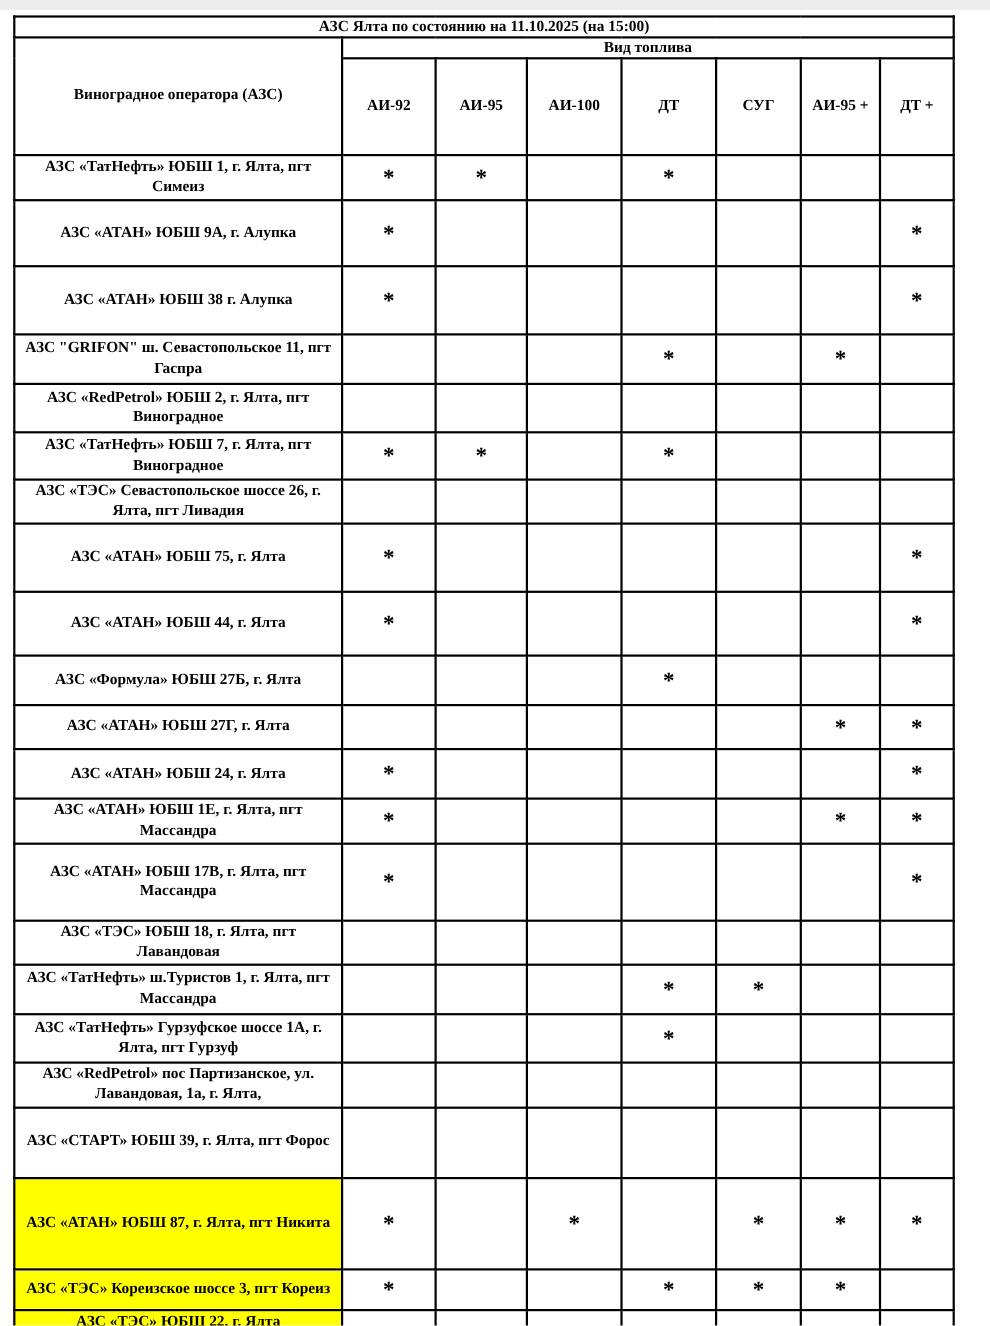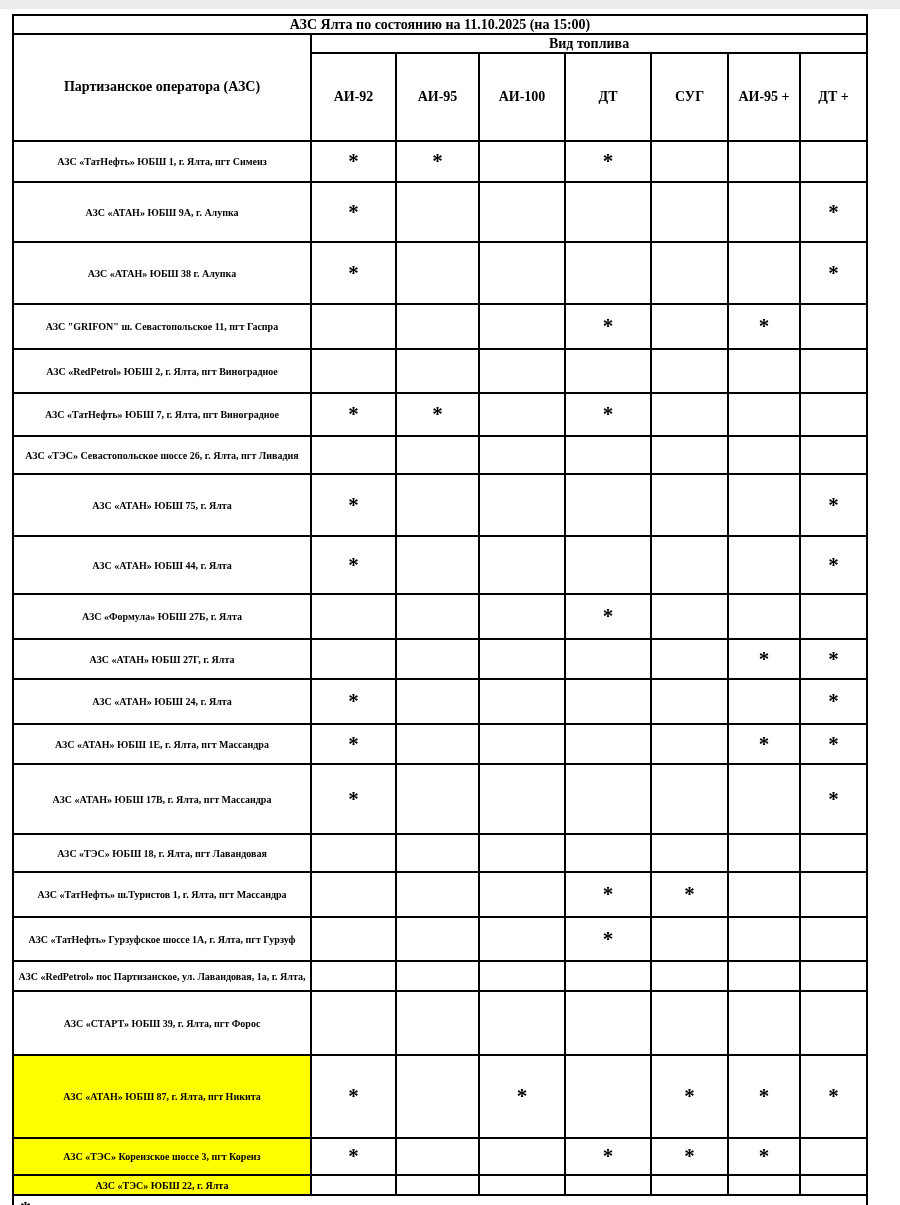--- a/index.html
+++ b/index.html
@@ -54,21 +54,21 @@
     font-size: 14px;
     line-height: 1.35;
   }
   .col-header-cell {
     font-weight: bold;
     font-size: 14px;
     height: 84px;
   }
   .name-cell {
     font-weight: bold;
-    font-size: 10px;
+    font-size: 14px;
     line-height: 1.3;
     padding: 1px 4px;
   }
   .mark-cell {
     font-size: 21px;
     font-weight: bold;
     line-height: 1;
     font-family: "Liberation Serif", "DejaVu Serif", serif;
   }
   .hl { background: #ffff00; }
@@ -102,21 +102,21 @@
     <col style="width:86px">
     <col style="width:77px">
     <col style="width:72px">
     <col style="width:67px">
   </colgroup>
   <tbody>
     <tr>
       <td class="title-cell" colspan="8">АЗС Ялта по состоянию на 11.10.2025 (на 15:00)</td>
     </tr>
     <tr>
-      <td class="name-header-cell" rowspan="2">Партизанское оператора (АЗС)</td>
+      <td class="name-header-cell" rowspan="2">Виноградное оператора (АЗС)</td>
       <td class="group-cell" colspan="7">Вид топлива</td>
     </tr>
     <tr>
 
     <td class="col-header-cell">АИ-92</td>
         <td class="col-header-cell">АИ-95</td>
         <td class="col-header-cell">АИ-100</td>
         <td class="col-header-cell">ДТ</td>
         <td class="col-header-cell">СУГ</td>
         <td class="col-header-cell">АИ-95 +</td>

